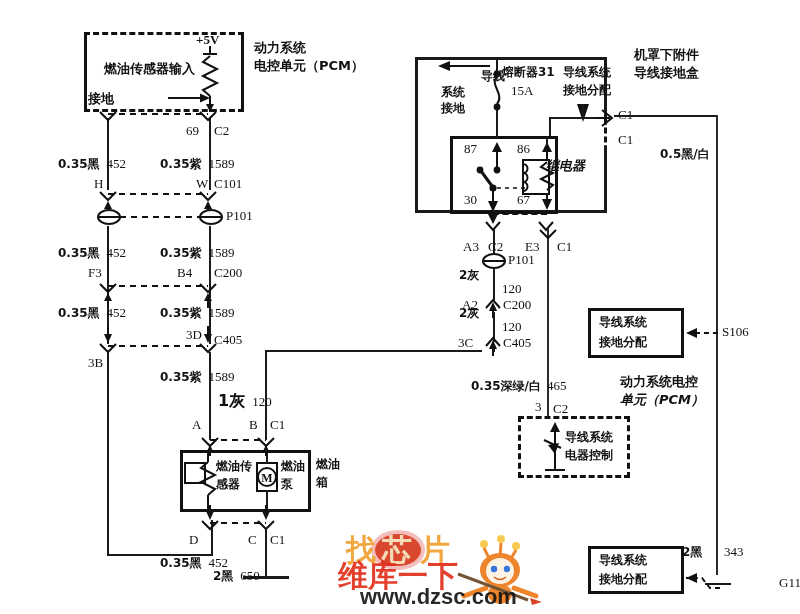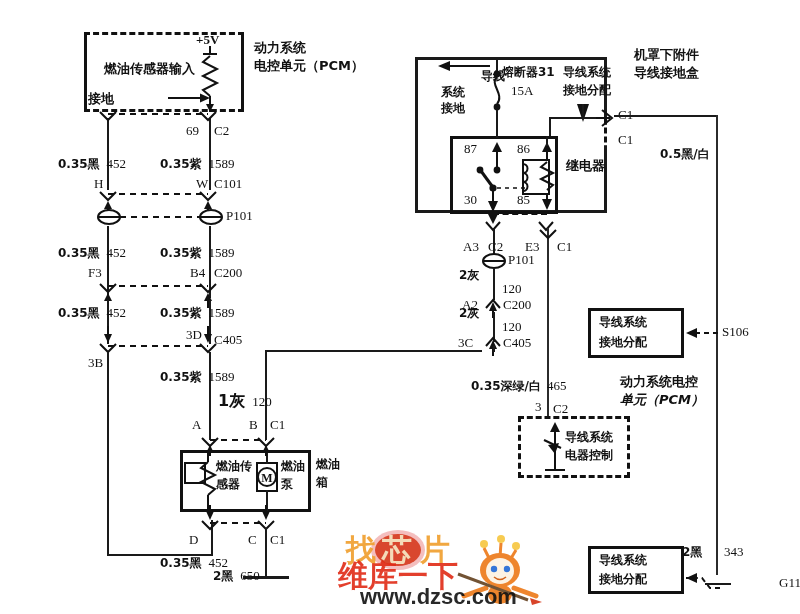--- a/index.html
+++ b/index.html
@@ -92,21 +92,21 @@
   </svg>
   <div class="t num f13" style="left:226px;top:209px;">P101</div>
 
   <div class="ln vl" style="left:107px;top:226px;width:2px;height:72px;"></div>
   <div class="ln vl" style="left:209px;top:226px;width:2px;height:72px;"></div>
 
   <div class="t num f13" style="left:58px;top:246px;"><span class="cn" style="font-size:12px;">0.35黑</span><span style="display:inline-block;width:7px;"></span><span>452</span></div>
   <div class="t num f13" style="left:160px;top:246px;"><span class="cn" style="font-size:12px;">0.35紫</span><span style="display:inline-block;width:7px;"></span><span>1589</span></div>
 
   <div class="t num f13" style="left:88px;top:266px;">F3</div>
-  <div class="t num f13" style="left:190px;top:266px;">B4</div>
+  <div class="t num f13" style="left:177px;top:266px;">B4</div>
   <div class="t num f13" style="left:214px;top:266px;">C200</div>
 
   <svg style="left:98px;top:282px;width:122px;height:26px;">
     <polyline points="2,2 10,10 18,2" fill="none" stroke="#111" stroke-width="2"></polyline>
     <polyline points="102,2 110,10 118,2" fill="none" stroke="#111" stroke-width="2"></polyline>
     <line x1="10" y1="4" x2="110" y2="4" stroke="#111" stroke-width="2" stroke-dasharray="6,5"></line>
     <line x1="10" y1="26" x2="10" y2="13" stroke="#111" stroke-width="2"></line>
     <polygon points="10,11 6,19 14,19" fill="#111"></polygon>
     <line x1="110" y1="26" x2="110" y2="13" stroke="#111" stroke-width="2"></line>
     <polygon points="110,11 106,19 114,19" fill="#111"></polygon>
@@ -241,22 +241,22 @@
   <div class="t num f13" style="left:618px;top:108px;">C1</div>
   <div class="t num f13" style="left:618px;top:133px;">C1</div>
 
   <div class="t cn f13" style="left:634px;top:48px;">机罩下附件</div>
   <div class="t cn f13" style="left:634px;top:66px;">导线接地盒</div>
 
   <div class="boxsolid" style="left:450px;top:136px;width:108px;height:78px;"></div>
   <div class="t num f13" style="left:464px;top:142px;">87</div>
   <div class="t num f13" style="left:517px;top:142px;">86</div>
   <div class="t num f13" style="left:464px;top:193px;">30</div>
-  <div class="t num f13" style="left:517px;top:193px;">85</div>
-  <div class="t cn f13" style="left:566px;top:159px;">继电器</div>
+  <div class="t num f13" style="left:517px;top:193px;">67</div>
+  <div class="t cn f13" style="left:546px;top:159px;font-style:italic;">继电器</div>
 
   <svg style="left:470px;top:138px;width:80px;height:74px;">
 
     <line x1="27" y1="30" x2="27" y2="10" stroke="#111" stroke-width="2"></line>
     <polygon points="27,4 22,14 32,14" fill="#111"></polygon>
     <circle cx="27" cy="32" r="3.4" fill="#111"></circle>
 
     <line x1="11" y1="33" x2="22" y2="48" stroke="#111" stroke-width="3"></line>
     <circle cx="10" cy="32" r="3.4" fill="#111"></circle>
     <circle cx="23" cy="50" r="3.6" fill="#111"></circle>

